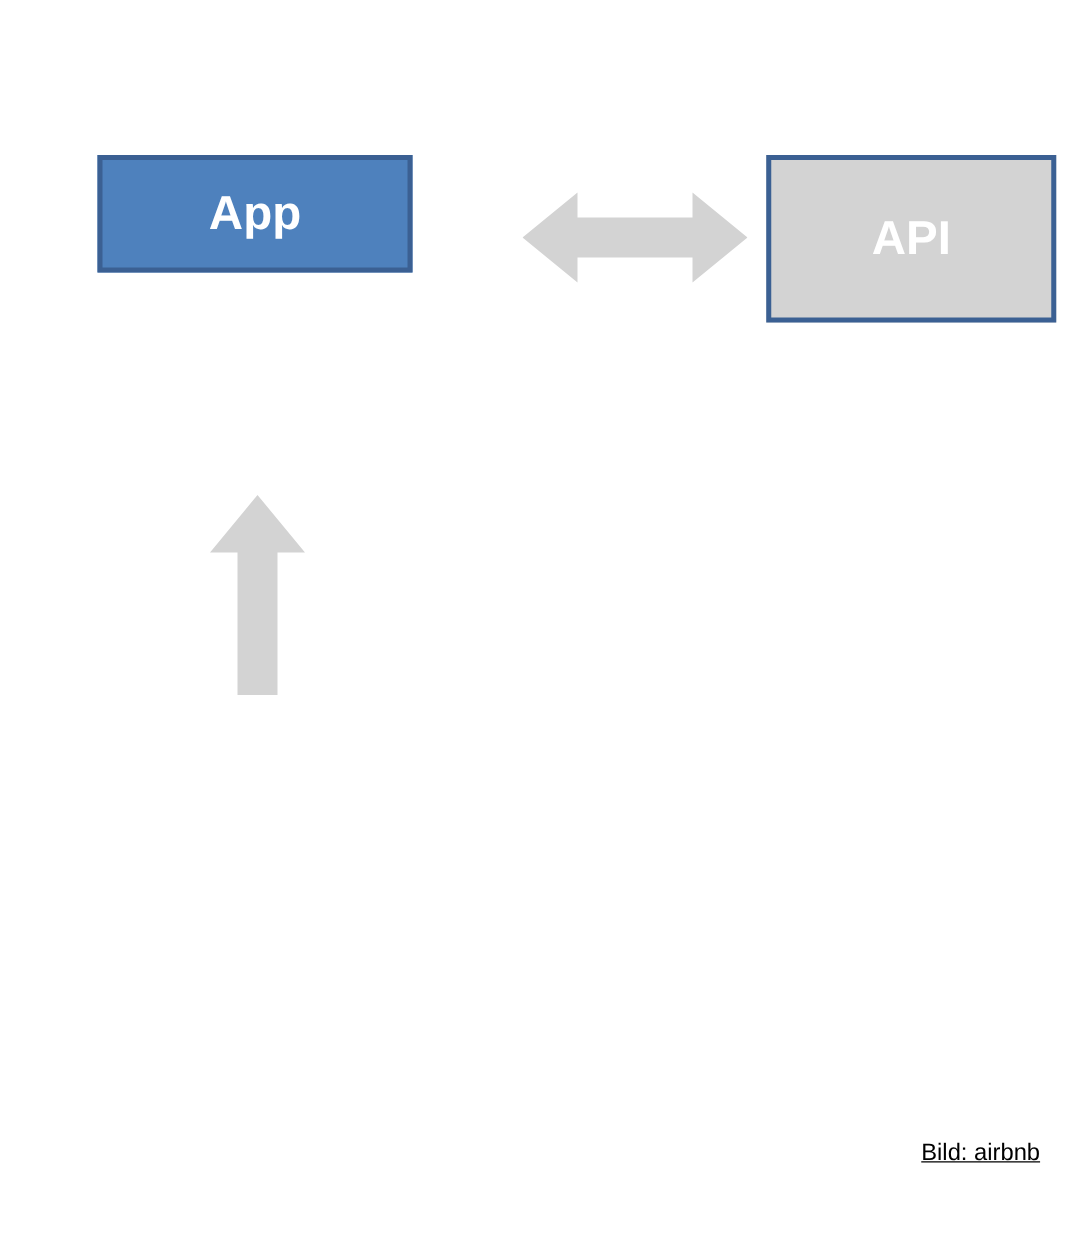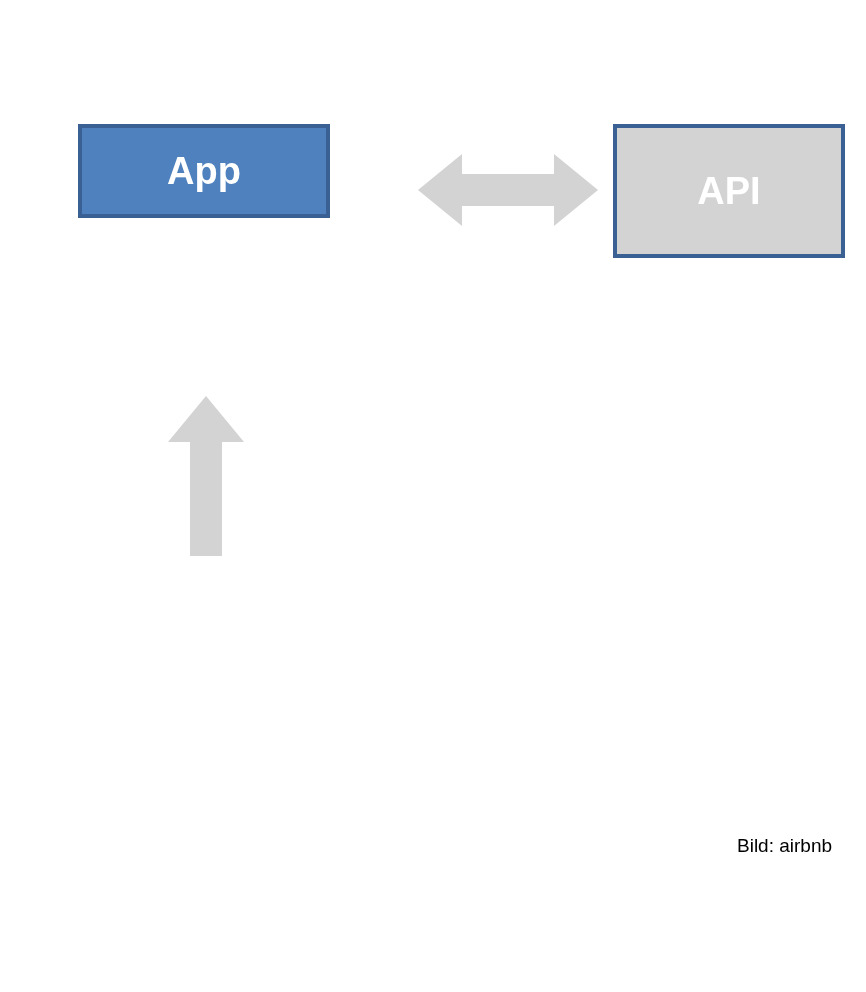--- a/index.html
+++ b/index.html
@@ -144,26 +144,27 @@
     left: 168px;
     top: 396px;
     width: 76px;
     height: 160px;
   }
 
   
   #credit {
     position: absolute;
     left: 737px;
-    top: 836px;
+    top: 913px;
     color: #000000;
     font-size: 19px;
     line-height: 1;
     white-space: nowrap;
     user-select: none;
+    text-decoration: underline;
   }
 </style>
 </head>
 <body>
 
 <div id="canvas">
 
   <div id="client-circle"></div>
 
   <div id="app-box">

